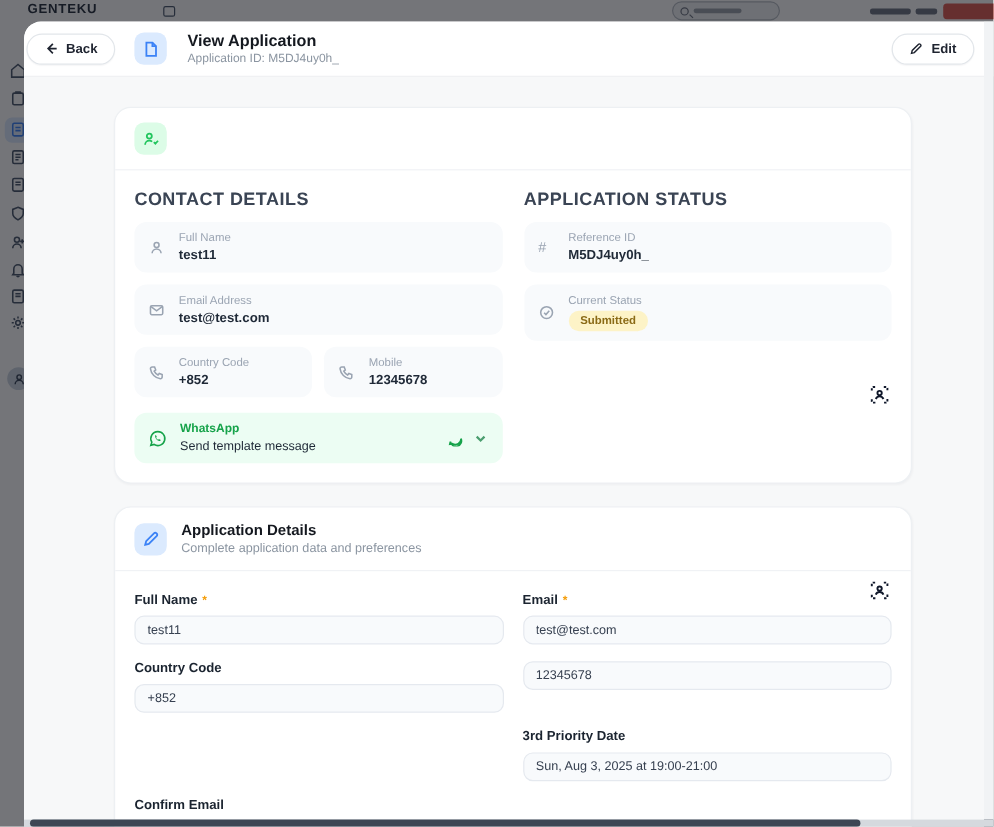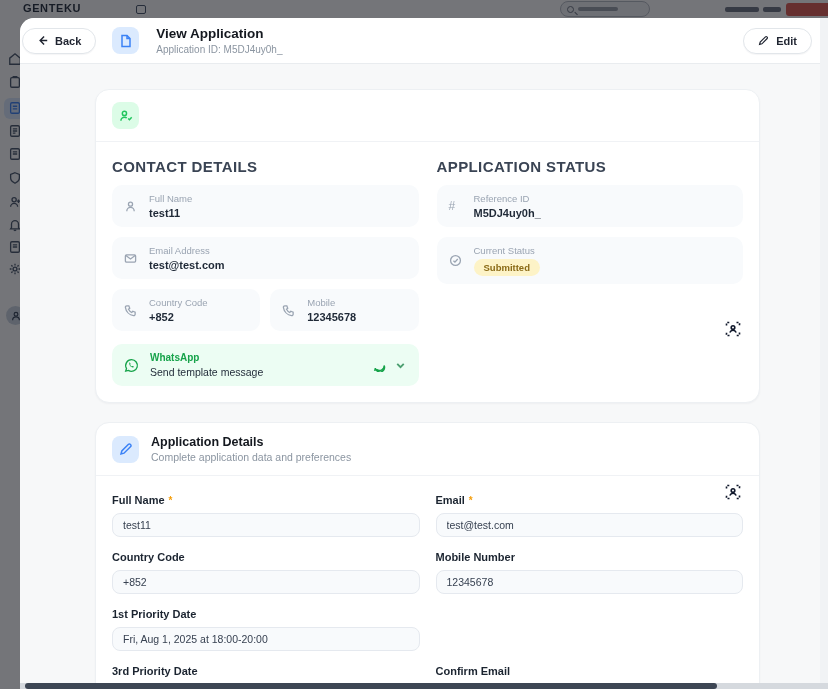--- a/index.html
+++ b/index.html
@@ -332,26 +332,21 @@
           </div>
           <div class="ffield">
             <label><span>Email</span><span class="req">*</span></label>
             <input class="tinput" value="test@test.com" style="">
           </div>
           <div class="ffield">
             <label>Country Code</label>
             <input class="tinput" value="+852" style="">
           </div>
           <div class="ffield">
-            <label>Mobile Number</label>
             <input class="tinput" value="12345678" style="">
-          </div>
-          <div class="ffield">
-            <label>1st Priority Date</label>
-            <input class="tinput" value="Fri, Aug 1, 2025 at 18:00-20:00" style="">
           </div>
           <div class="ffield">
           </div>
           <div class="ffield">
             <label>3rd Priority Date</label>
             <input class="tinput" value="Sun, Aug 3, 2025 at 19:00-21:00" style="">
           </div>
           <div class="ffield">
             <label>Confirm Email</label>
             <input class="tinput" value="test@test.com" style="">

